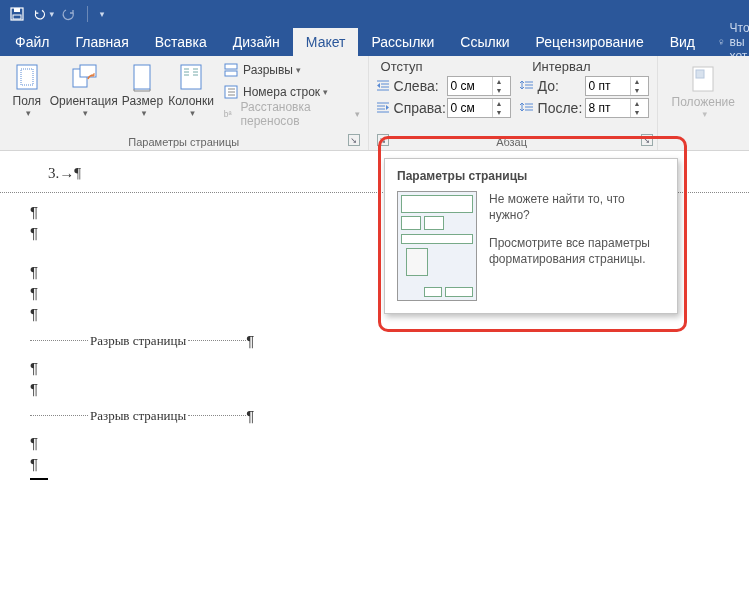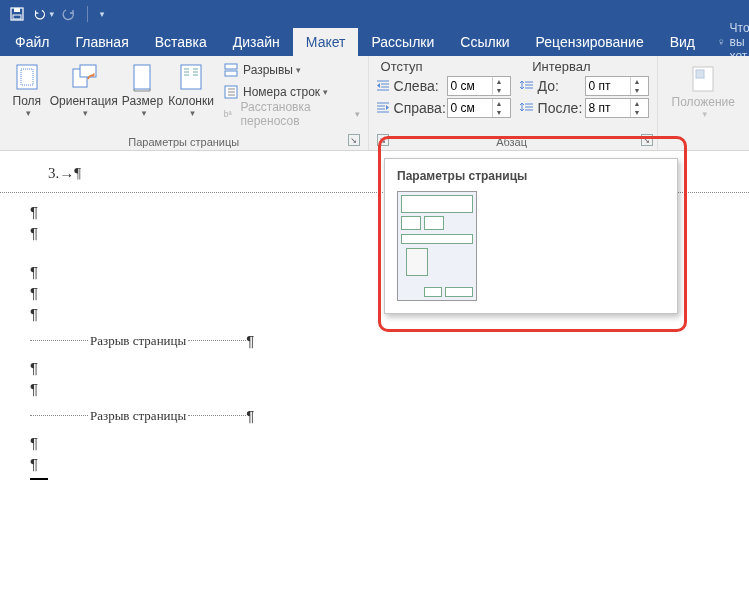--- a/index.html
+++ b/index.html
@@ -302,20 +302,24 @@
   <div class="body">
     <div class="thumb">
       <div class="tb" style="top:3px;left:3px;right:3px;height:18px"></div>
       <div class="tb" style="top:24px;left:3px;width:20px;height:14px"></div>
       <div class="tb" style="top:24px;left:26px;width:20px;height:14px"></div>
       <div class="tb" style="top:42px;left:3px;right:3px;height:10px"></div>
       <div class="tb" style="top:56px;left:8px;width:22px;height:28px;background:#f7f7f7"></div>
       <div class="tb" style="bottom:3px;right:3px;width:28px;height:10px"></div>
       <div class="tb" style="bottom:3px;right:34px;width:18px;height:10px"></div>
     </div>
+    <div class="txt">
+      <div style="margin-bottom:12px">Не можете найти то, что нужно?</div>
+      <div>Просмотрите все параметры форматирования страницы.</div>
+    </div>
   </div>
 </div>
 
 <div class="doc">
   <div class="pline" style="margin-left:18px"><span>3.→¶</span></div>
   <div class="dotline"></div>
   <div class="pline pil">¶</div>
   <div class="pline pil">¶</div>
   <div class="pline pil" style="margin-top:22px">¶</div>
   <div class="pline pil">¶</div>

